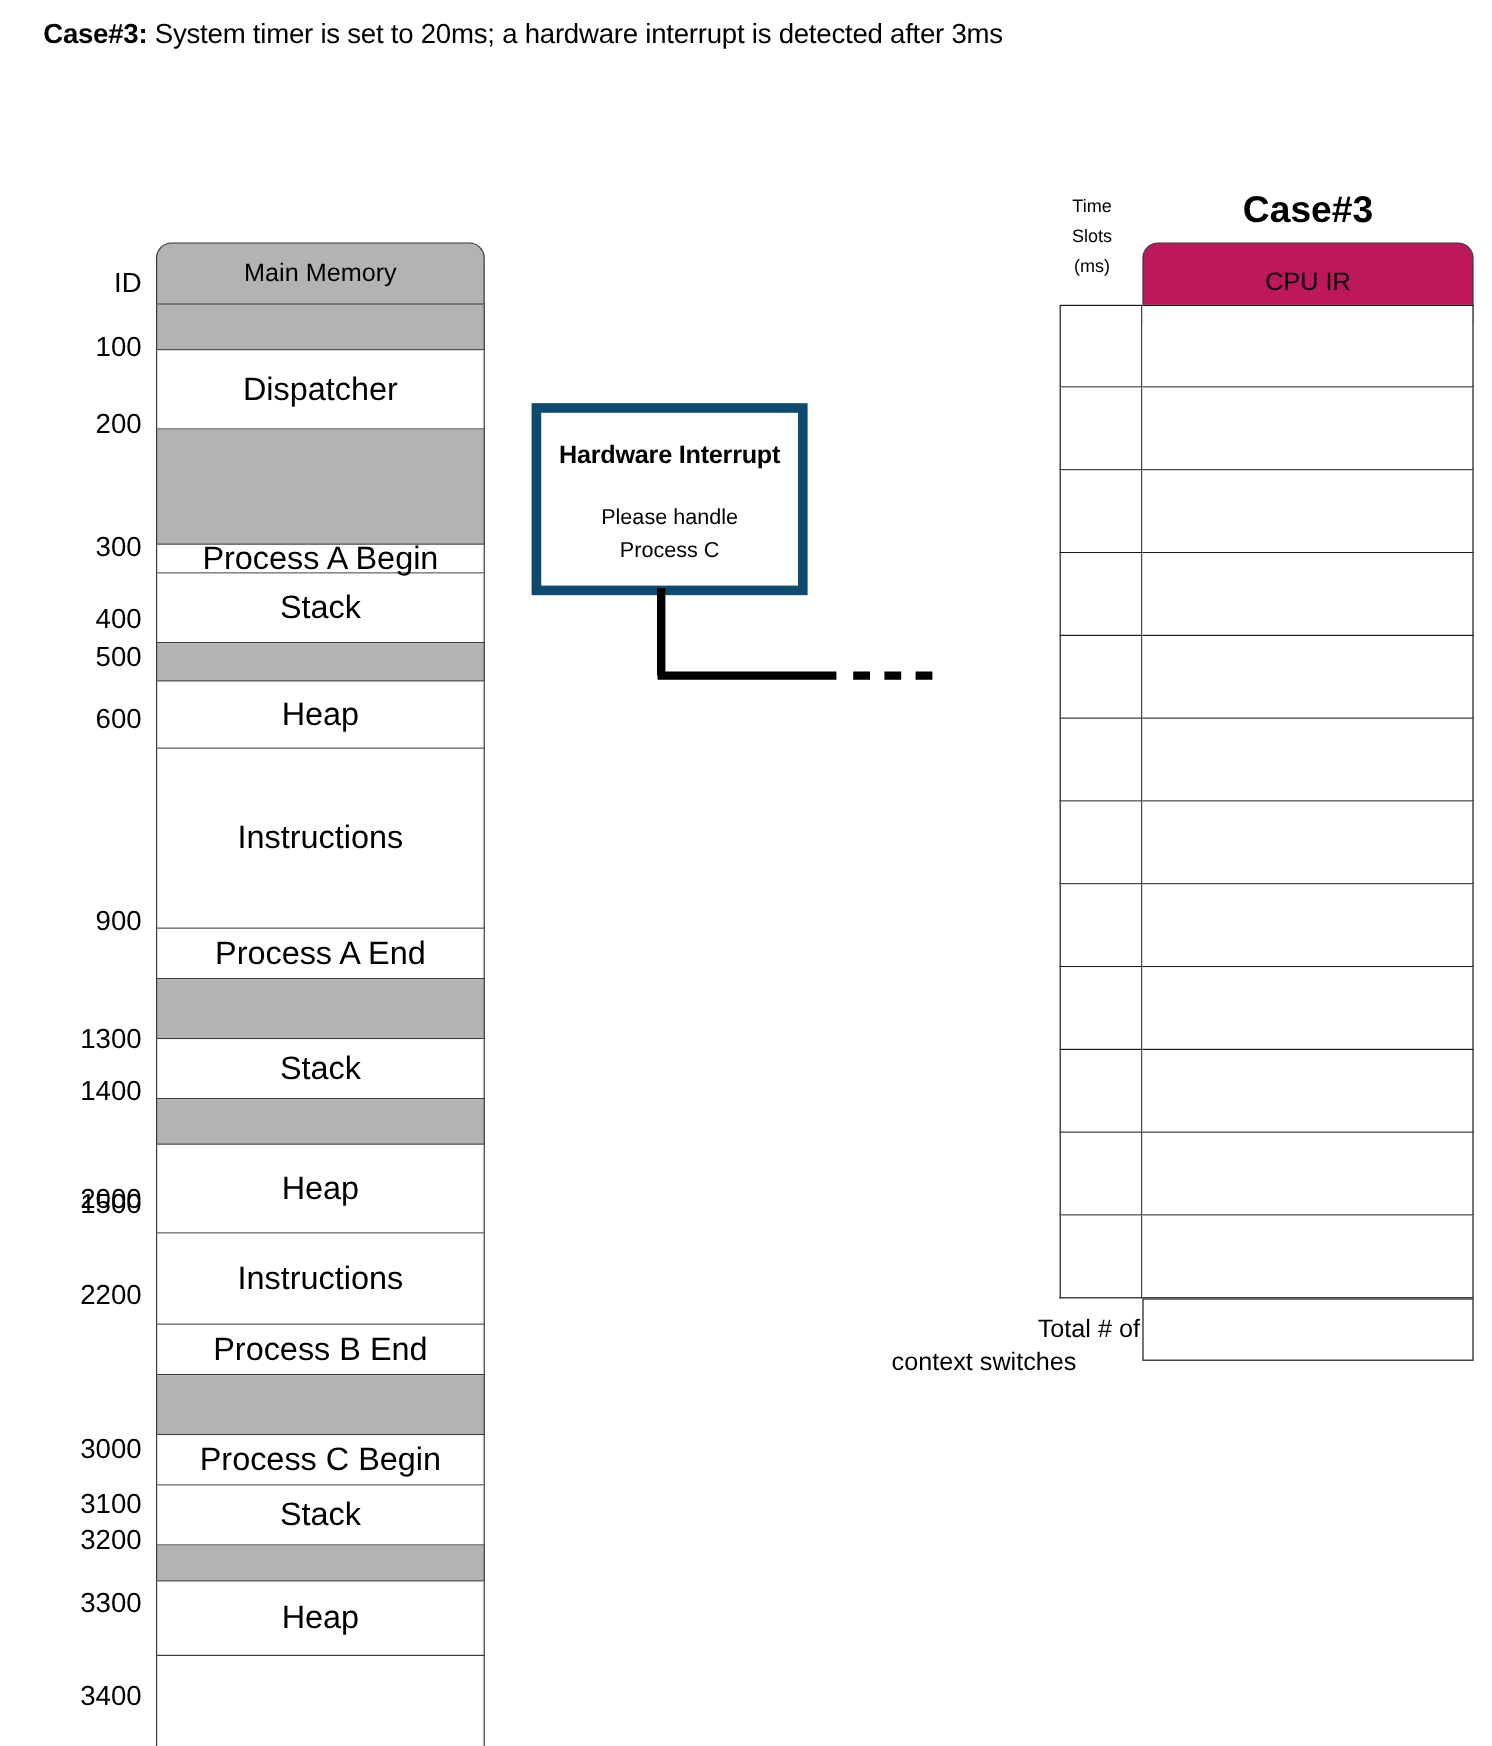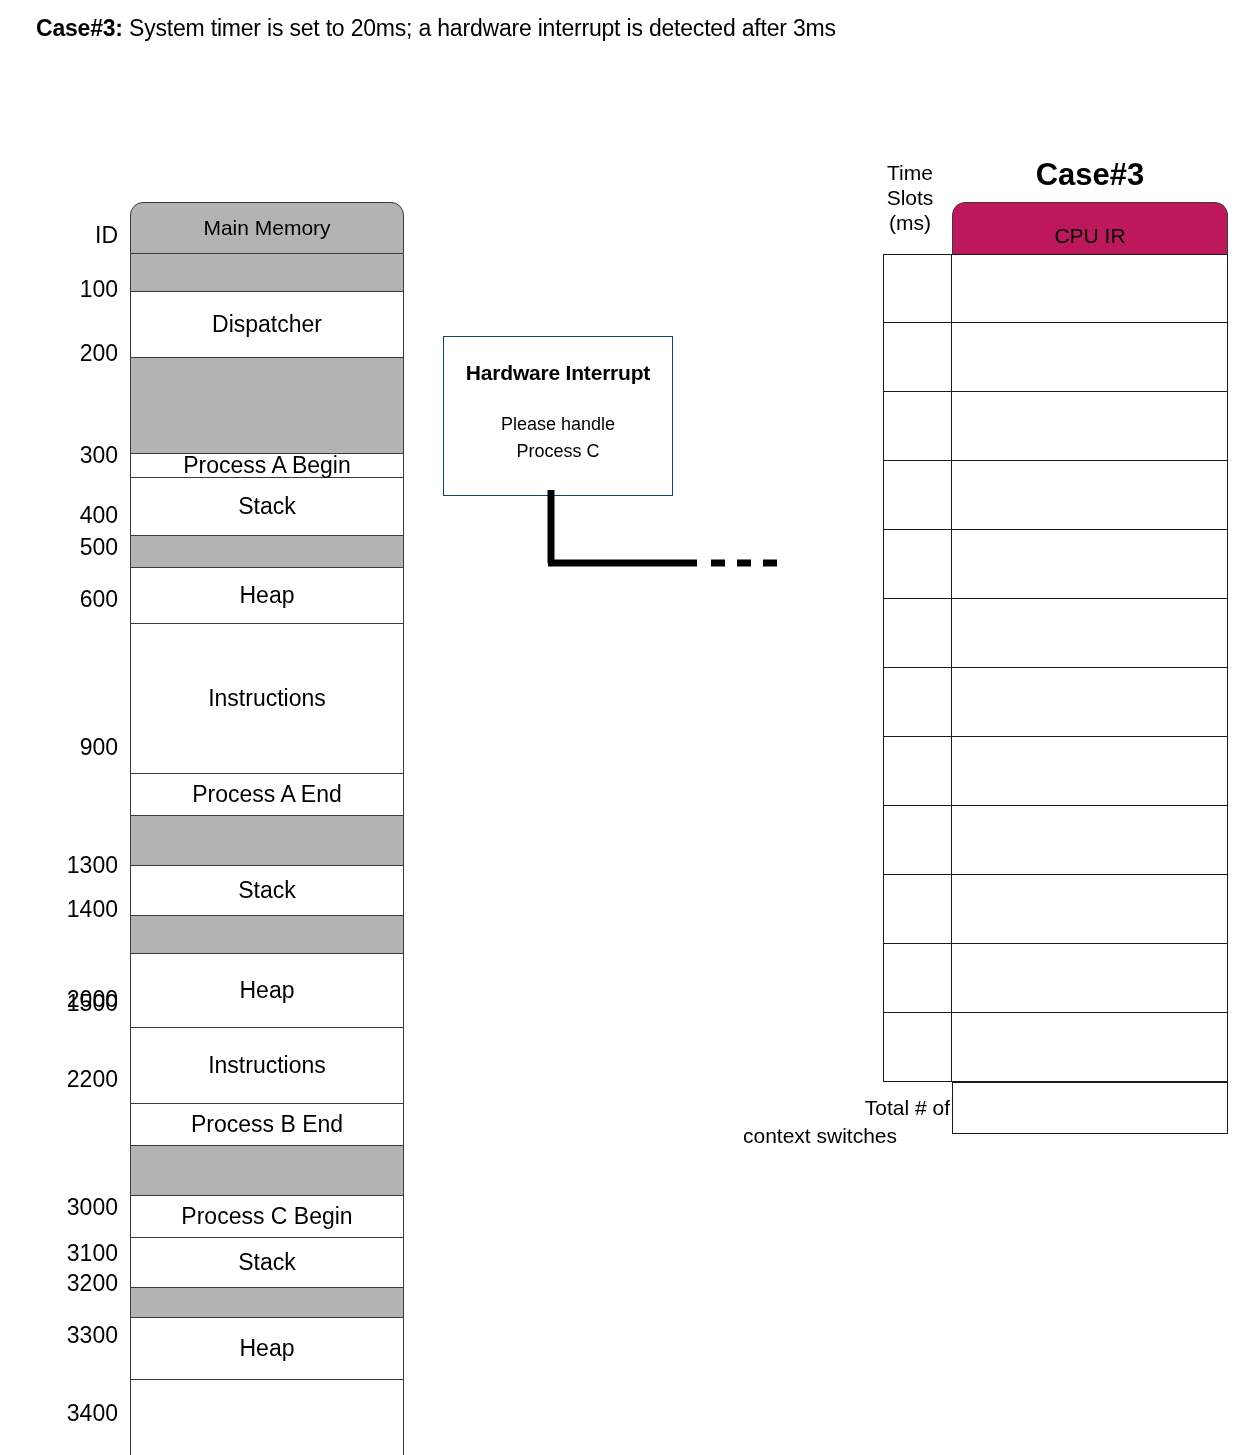--- a/index.html
+++ b/index.html
@@ -47,21 +47,21 @@
     font-size: 21px;
   }
   .mem-row {
     border-left: 1.6px solid #3a3a3a;
     border-right: 1.6px solid #3a3a3a;
     border-bottom: 1.4px solid #3a3a3a;
     box-sizing: border-box;
     display: flex;
     align-items: center;
     justify-content: center;
-    font-size: 23px;
+    font-size: 27px;
     background: #ffffff;
   }
   .mem-row.gray { background: #b3b3b3; }
 
   
   #id-axis {
     position: absolute;
     left: 0;
     top: 0;
     width: 126px;
@@ -78,21 +78,21 @@
     line-height: 23px;
   }
 
   
   #interrupt-box {
     position: absolute;
     left: 443px;
     top: 336px;
     width: 230px;
     height: 160px;
-    border: 1px solid #0c4a6e;
+    border: 8px solid #0c4a6e;
     box-sizing: border-box;
     background: #ffffff;
     text-align: center;
   }
   #interrupt-title {
     margin-top: 24px;
     font-size: 21px;
     font-weight: bold;
     letter-spacing: -0.2px;
   }
@@ -119,21 +119,21 @@
     text-align: center;
     font-size: 31px;
     font-weight: bold;
   }
   #timeslot-caption {
     position: absolute;
     left: 872px;
     top: 160px;
     width: 76px;
     text-align: center;
-    font-size: 21px;
+    font-size: 15px;
     line-height: 25px;
   }
   #cpu-ir-header {
     position: absolute;
     left: 952px;
     top: 202px;
     width: 276px;
     height: 68px;
     background: #be185d;
     border: 1.6px solid #3a3a3a;
@@ -205,21 +205,21 @@
 </div>
 
 <div id="id-axis">
     <div class="id-label" style="top: 224px;">ID</div>
     <div class="id-label" style="top: 278px;">100</div>
     <div class="id-label" style="top: 342px;">200</div>
     <div class="id-label" style="top: 444px;">300</div>
     <div class="id-label" style="top: 504px;">400</div>
     <div class="id-label" style="top: 536px;">500</div>
     <div class="id-label" style="top: 588px;">600</div>
-    <div class="id-label" style="top: 736px;">900</div>
+    <div class="id-label" style="top: 756px;">900</div>
     <div class="id-label" style="top: 854px;">1300</div>
     <div class="id-label" style="top: 898px;">1400</div>
     <div class="id-label" style="top: 992px;">1500</div>
     <div class="id-label" style="top: 988px;">2000</div>
     <div class="id-label" style="top: 1068px;">2200</div>
     <div class="id-label" style="top: 1196px;">3000</div>
     <div class="id-label" style="top: 1242px;">3100</div>
     <div class="id-label" style="top: 1272px;">3200</div>
     <div class="id-label" style="top: 1324px;">3300</div>
     <div class="id-label" style="top: 1402px;">3400</div>

